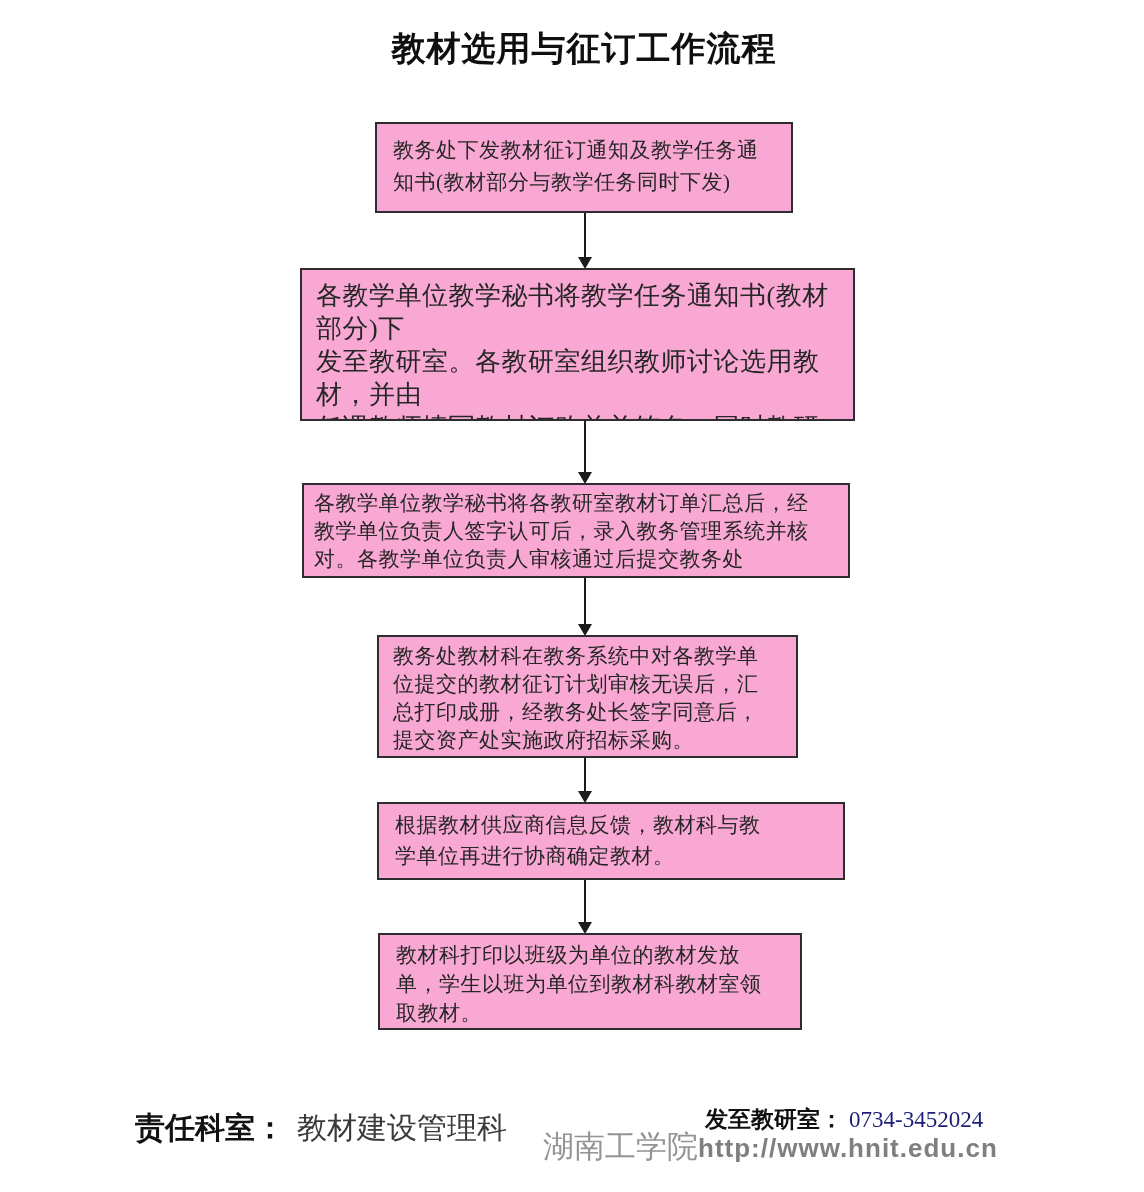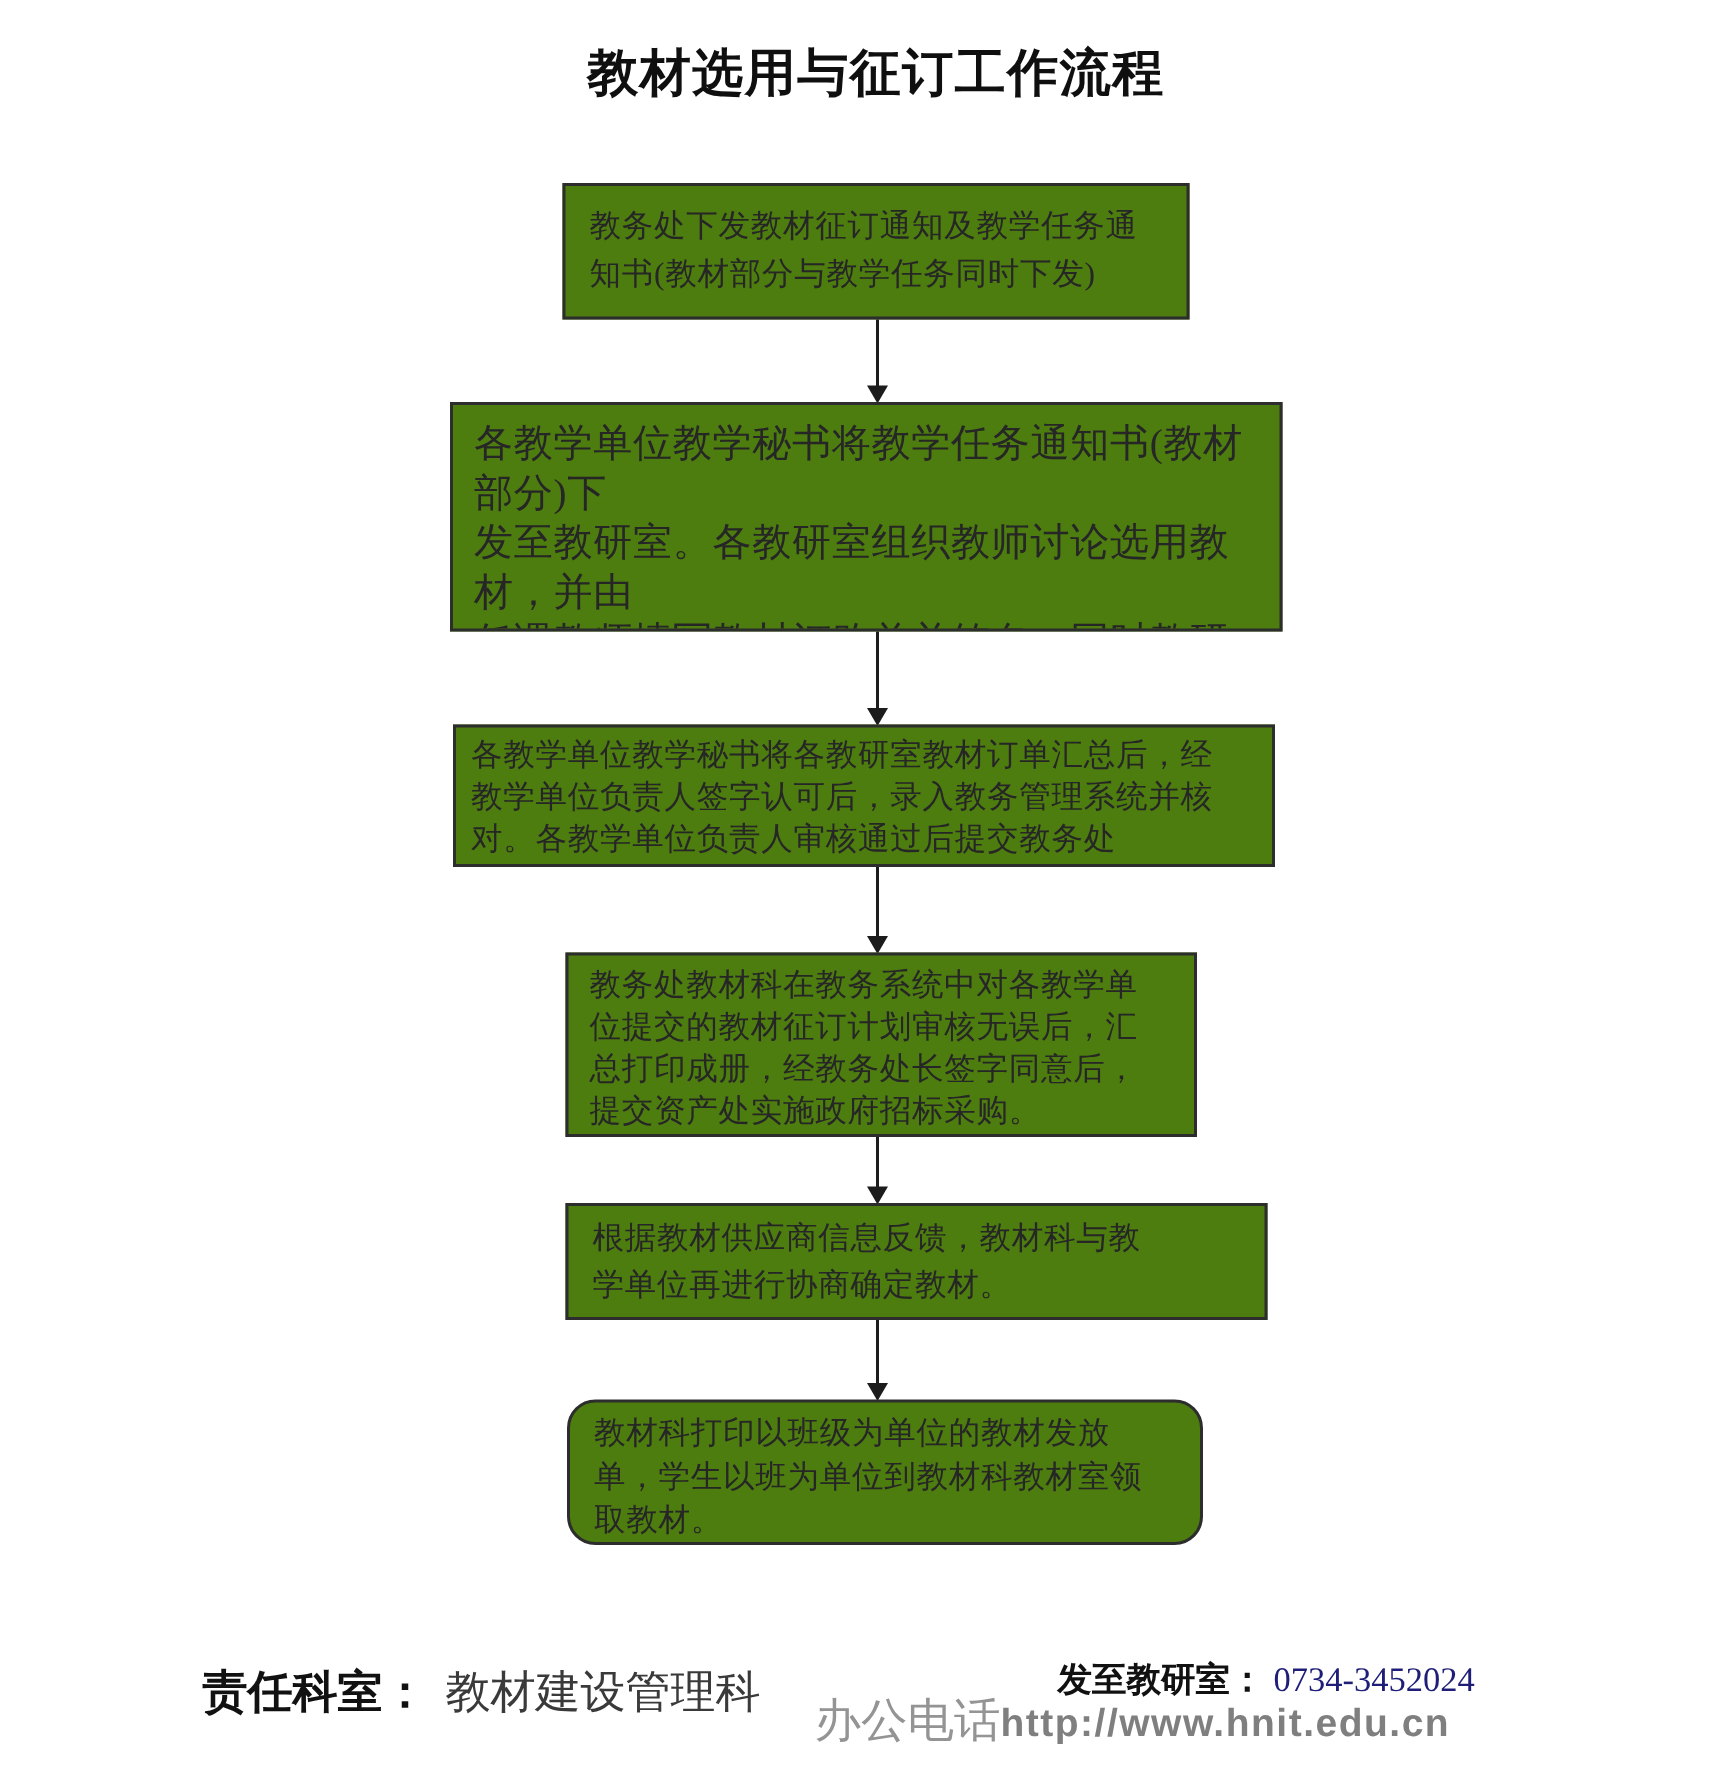--- a/index.html
+++ b/index.html
@@ -20,31 +20,31 @@
     font-family: "Liberation Sans", sans-serif;
     font-size: 34px;
     font-weight: bold;
     letter-spacing: 1px;
     color: #0f0f0f;
   }
   .box {
     position: absolute;
     box-sizing: border-box;
     border: 2px solid #2d2d2d;
-    background: #4d7c0f;
+    background: #f9a8d4;
     color: #262626;
     overflow: hidden;
   }
   .box-text { white-space: pre-line; letter-spacing: 0.5px; }
   #b1 { left: 375px; top: 122px; width: 418px; height: 91px;  padding: 10px 16px; font-size: 21px; line-height: 32px; }
   #b2 { left: 300px; top: 268px; width: 555px; height: 153px; padding: 9px 14px;  font-size: 26px; line-height: 33px; }
   #b3 { left: 302px; top: 483px; width: 548px; height: 95px;  padding: 4px 10px;  font-size: 21px; line-height: 28px; text-align: left; }
   #b4 { left: 377px; top: 635px; width: 421px; height: 123px; padding: 5px 14px;  font-size: 21px; line-height: 28px; text-align: left; }
   #b5 { left: 377px; top: 802px; width: 468px; height: 78px;  padding: 6px 16px;  font-size: 21px; line-height: 31px; }
-  #b6 { left: 378px; top: 933px; width: 424px; height: 97px;  padding: 6px 16px;  font-size: 21px; line-height: 29px; border-radius: 19px; }
+  #b6 { left: 378px; top: 933px; width: 424px; height: 97px;  padding: 6px 16px;  font-size: 21px; line-height: 29px; }
   .arrow {
     position: absolute;
     left: 584px;
     width: 2px;
     background: #1c1c1c;
   }
   .arrow::after {
     content: "";
     position: absolute;
     left: -6px;
@@ -164,17 +164,17 @@
 
   <div class="footer-dept">
     <span class="label-bold">责任科室：</span><span class="dept-value">教材建设管理科</span>
   </div>
 
   <div class="footer-phone">
     <span class="label-bold">发至教研室：</span><span class="phone-value">0734-3452024</span>
   </div>
 
   <div class="watermark">
-    <span class="wm-cn">办公电话</span>
+    <span class="wm-cn">湖南工学院</span>
       <span class="wm-url">http://www.hnit.edu.cn</span>
   </div>
 
 </div>
 
 </body></html>

